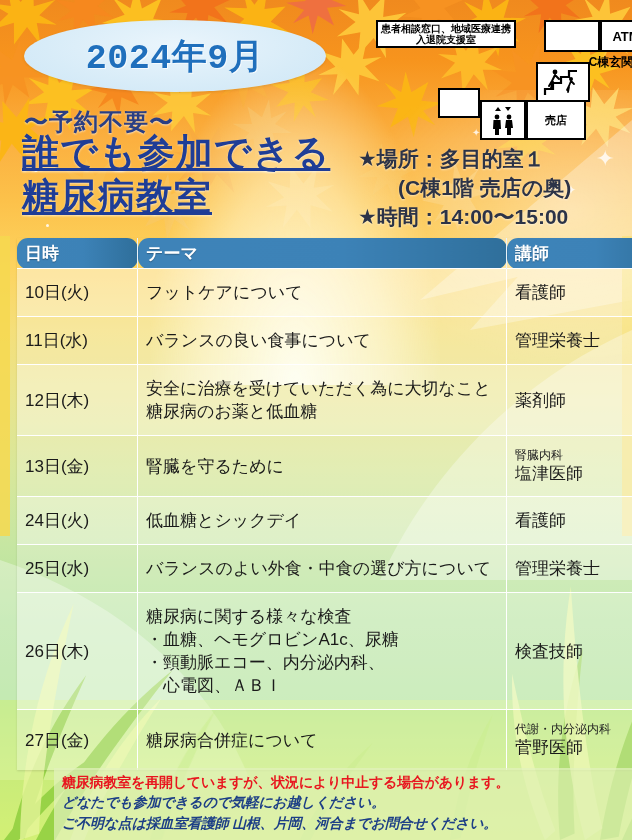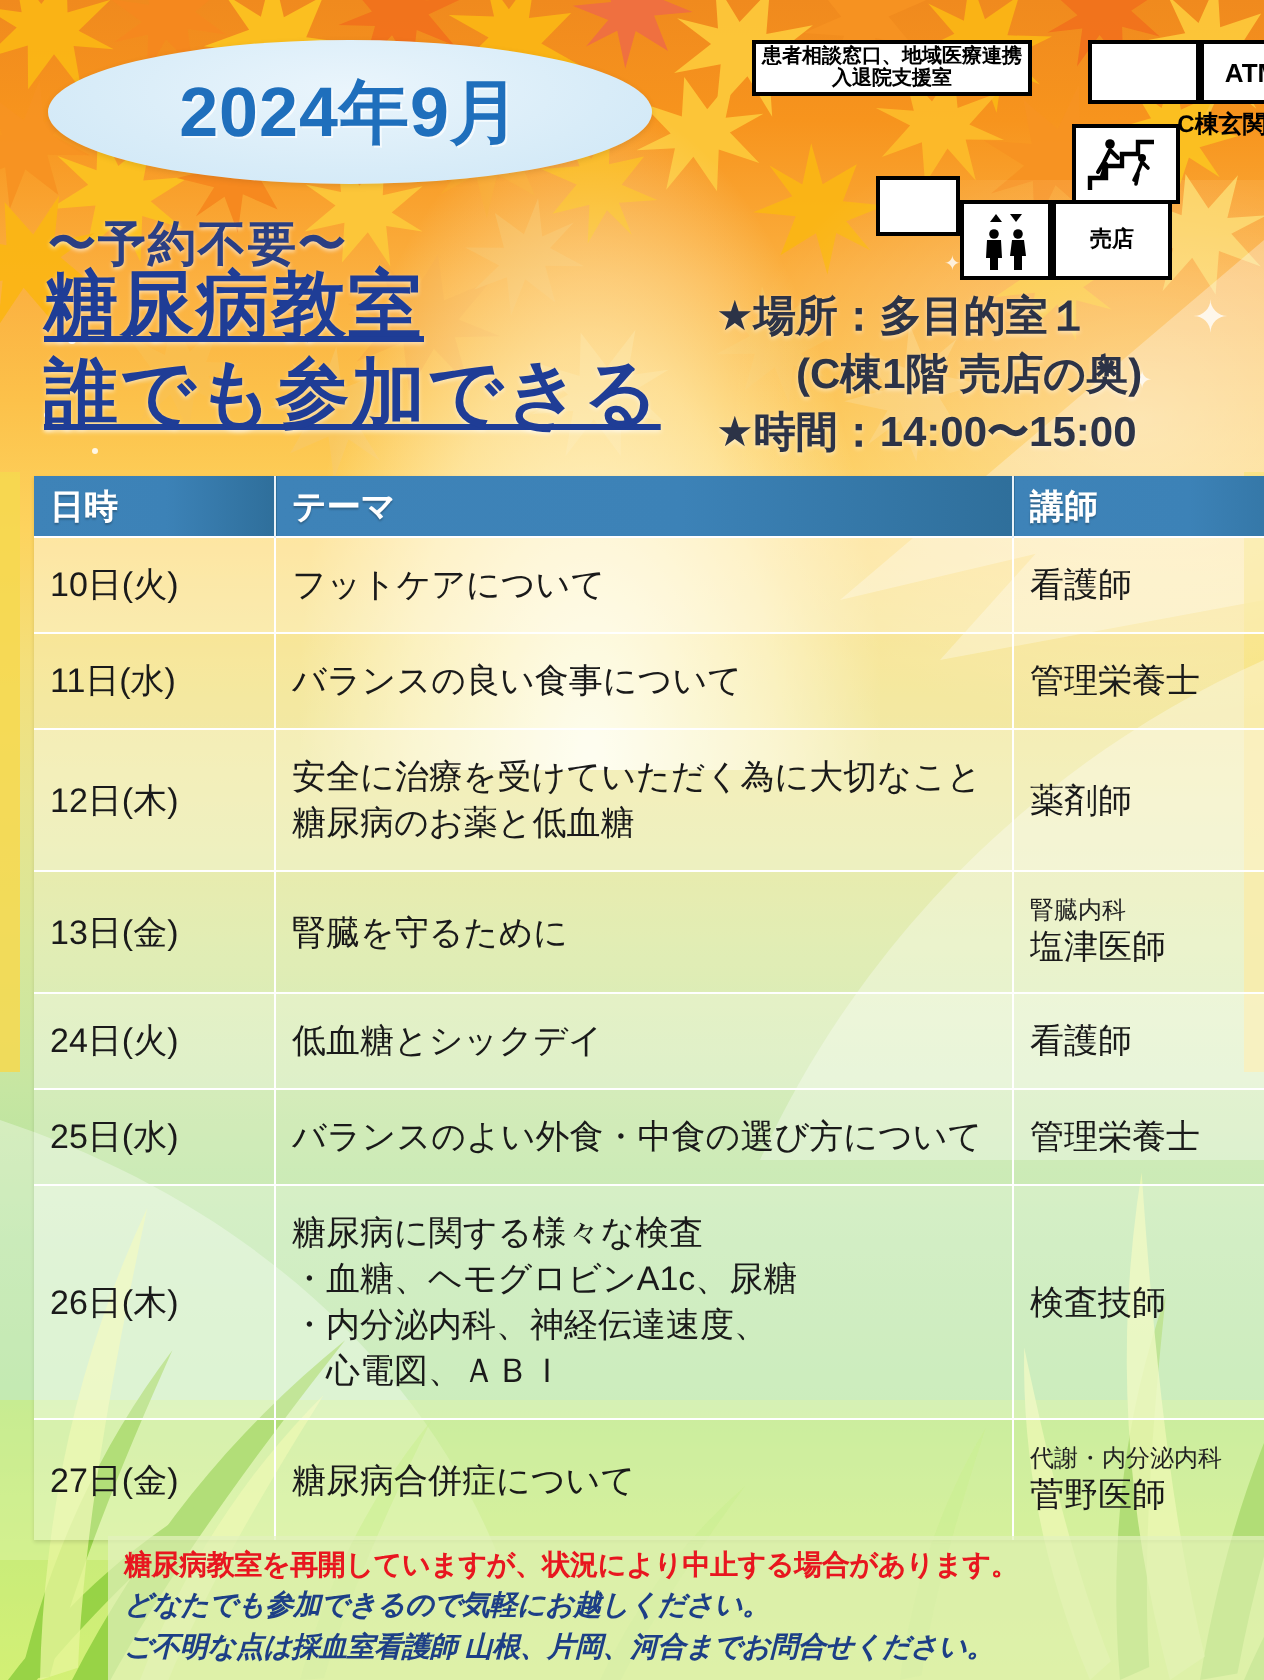--- a/index.html
+++ b/index.html
@@ -32,20 +32,21 @@
     position:absolute;left:24px;top:20px;width:302px;height:72px;
     border-radius:50%;
     background:radial-gradient(ellipse at 50% 35%,#eaf5fc 0%,#d8ecf8 60%,#cde6f6 100%);
     box-shadow:0 1px 3px rgba(0,0,0,.10);
   }
   .ellipse-text{
     position:absolute;left:24px;top:20px;width:302px;height:72px;
     display:flex;align-items:center;justify-content:center;
     color:#1f6fbc;font-weight:bold;font-size:35px;letter-spacing:.5px;
     text-shadow:1px 1px 0 rgba(255,255,255,.7);
+    font-family:Liberation Mono, monospace;
   }
   .yoyaku{
     position:absolute;left:24px;top:106px;
     color:#2b3f83;font-weight:bold;font-size:24px;letter-spacing:1px;
     text-shadow:0 1px 2px rgba(255,255,255,.65);
   }
   .bigtitle{
     position:absolute;left:22px;top:131px;width:340px;
     color:#1f3d96;font-weight:bold;font-size:37px;line-height:44px;
     letter-spacing:1px;
@@ -83,20 +84,21 @@
   table.sched{
     position:absolute;left:17px;top:238px;width:598px;
     border-collapse:collapse;table-layout:fixed;
     box-shadow:0 1px 2px rgba(0,0,0,.12);
   }
   table.sched th{
     background:linear-gradient(to right,#3e83b8 0%,#3c82b7 55%,#2f6f9b 100%);
     color:#fff;font-size:17px;font-weight:bold;text-align:left;
     padding:3px 8px;height:24px;border-right:1px solid #e9f2f8;
     text-shadow:0 1px 1px rgba(0,0,0,.25);
+    border-radius:11px;
   }
   table.sched th:last-child{border-right:none;}
   table.sched td{
     border-top:1px solid #ffffff;border-right:1px solid #ffffff;
     padding:12px 8px;font-size:17px;color:#1a1a1a;vertical-align:middle;
     line-height:23px;
   }
   table.sched td:last-child{border-right:none;}
   table.sched tr:nth-child(odd) td{background:rgba(255,255,255,.42);}
   table.sched tr:nth-child(even) td{background:rgba(255,255,255,.26);}
@@ -212,22 +214,22 @@
     <div class="star" style="left:596px;top:148px;font-size:22px;">✦</div>
     <div class="star" style="left:566px;top:184px;font-size:12px;">✦</div>
     <div class="star" style="left:472px;top:128px;font-size:10px;">✦</div>
   </div>
 
   <div class="ellipse"></div>
   <div class="ellipse-text">2024年9月</div>
 
   <div class="yoyaku">〜予約不要〜</div>
   <div class="bigtitle">
+    <span>誰でも参加できる</span>
     <span>糖尿病教室</span>
-    <span>誰でも参加できる</span>
   </div>
 
   <div class="info">
     <div>★場所：多目的室１</div>
     <div class="indent">(C棟1階 売店の奥)</div>
     <div>★時間：14:00〜15:00</div>
   </div>
 
   <div class="map">
     <div class="mbox m-soudan">患者相談窓口、地域医療連携入退院支援室</div>
@@ -324,21 +326,21 @@
           </td>
           <td class="c-lect">
             <span class="nm">管理栄養士</span>
           </td>
         </tr>
         <tr>
           <td class="c-date">26日(木)</td>
           <td class="c-theme">
             <div>糖尿病に関する様々な検査</div>
             <div>・血糖、ヘモグロビンA1c、尿糖</div>
-            <div>・内分泌内科、神経伝達速度、</div>
+            <div>・頸動脈エコー、内分泌内科、</div>
             <div>　心電図、ＡＢＩ</div>
           </td>
           <td class="c-lect">
             <span class="nm">検査技師</span>
           </td>
         </tr>
         <tr>
           <td class="c-date">27日(金)</td>
           <td class="c-theme">
             <div>糖尿病合併症について</div>

